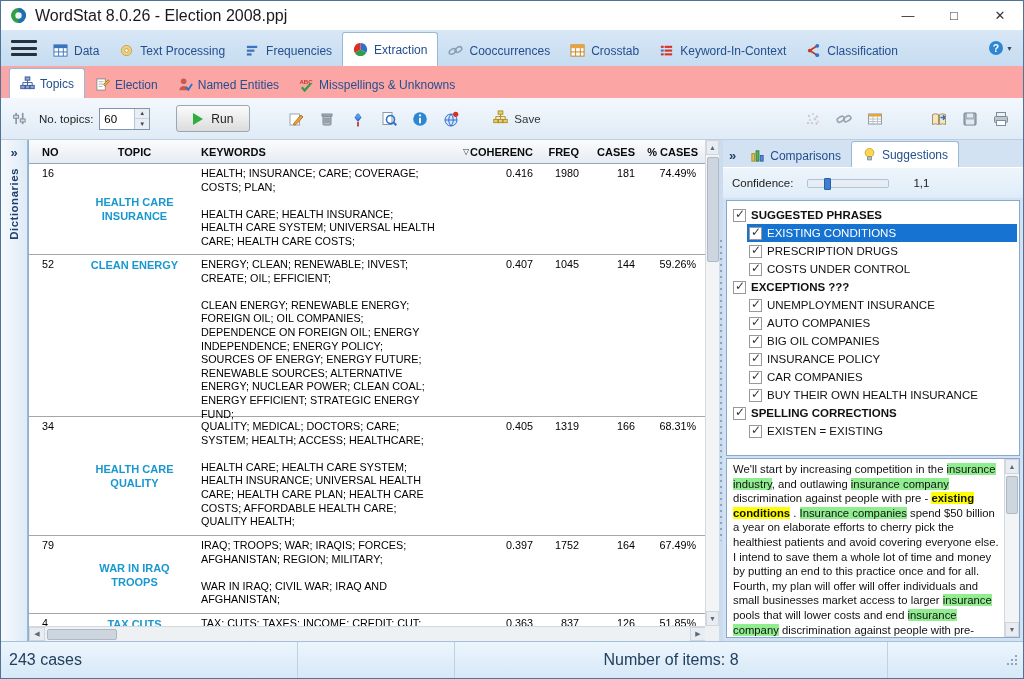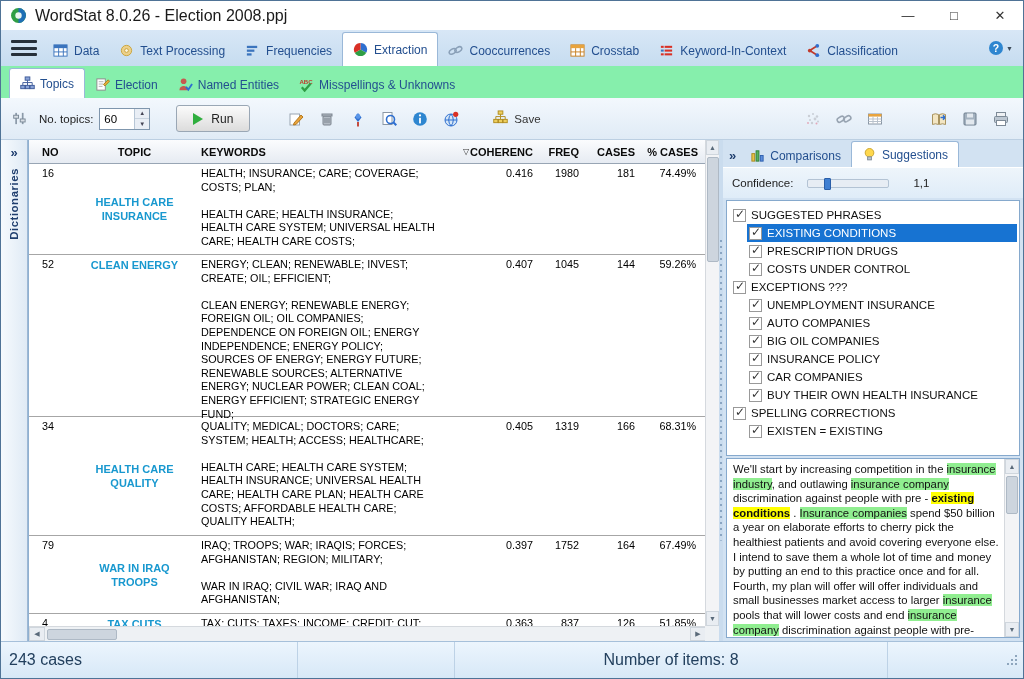--- a/index.html
+++ b/index.html
@@ -18,21 +18,21 @@
   .main-tab-bar { height:36px; background:linear-gradient(#d8e7f6,#c6dcf0); display:flex; align-items:flex-end; flex:0 0 auto; padding-left:4px; }
   .hamburger { align-self:center; width:26px; height:16px; margin:0 6px 0 6px; display:flex; flex-direction:column; justify-content:space-between; }
   .hamburger i { display:block; height:3px; background:#26303a; border-radius:1px; }
   .tabs { display:flex; align-items:flex-end; }
   .mtab { display:flex; align-items:center; gap:6px; padding:0 10px; font-size:12px; color:#234f8f; height:31px; white-space:nowrap; }
   .mtab.active { background:#fff; border:1px solid #9ab8d8; border-bottom:none; border-radius:3px 3px 0 0; height:34px; }
   .help-btn { margin-left:auto; margin-right:10px; align-self:center; display:flex; align-items:center; gap:2px; }
   .drop-caret { font-size:7px; color:#3a4a5a; }
 
   
-  .sub-tab-bar { height:32px; background:#86efac; display:flex; align-items:flex-end; padding-left:8px; flex:0 0 auto; }
+  .sub-tab-bar { height:32px; background:#fca5a5; display:flex; align-items:flex-end; padding-left:8px; flex:0 0 auto; }
   .stab { display:flex; align-items:center; gap:5px; padding:0 10px; font-size:12px; color:#234f8f; height:27px; white-space:nowrap; }
   .stab.active { background:#fff; border:1px solid #9ab8d8; border-bottom:none; border-radius:3px 3px 0 0; height:30px; }
 
   
   .toolbar { height:42px; background:linear-gradient(#f3f8fd,#e0ebf6); display:flex; align-items:center; padding:0 8px; flex:0 0 auto; border-bottom:1px solid #bccfe2; }
   .tb-icon { width:20px; height:20px; display:flex; align-items:center; justify-content:center; }
   .tb-label { font-size:11.5px; color:#222; margin:0 6px 0 10px; }
   .spinner { display:flex; border:1px solid #7f96ad; background:#fff; height:22px; }
   .spinner input { width:34px; border:none; outline:none; font-size:11.5px; padding-left:4px; font-family:inherit; }
   .spin-btns { width:15px; display:flex; flex-direction:column; border-left:1px solid #b7c6d6; }
@@ -91,21 +91,21 @@
   .rtab { display:flex; align-items:center; gap:5px; padding:0 10px; font-size:12px; color:#234f8f; height:23px; white-space:nowrap; }
   .rtab.active { background:#fff; border:1px solid #9ab8d8; border-bottom:none; border-radius:3px 3px 0 0; height:26px; }
   .conf-row { height:31px; background:linear-gradient(#eef5fb,#dfecf8); display:flex; align-items:center; padding:0 9px; border-top:1px solid #fff; flex:0 0 auto; }
   .conf-label { font-size:11.5px; color:#222; }
   .slider { width:82px; height:9px; background:#e7edf4; border:1px solid #b3c3d4; margin-left:14px; position:relative; border-radius:2px; }
   .slider-thumb { position:absolute; left:16px; top:-2px; width:7px; height:12px; background:#3f7fd2; border:1px solid #2a5ea8; border-radius:1px; }
   .conf-val { font-size:11.5px; color:#222; margin-left:24px; }
 
   .sugg-list { margin:2px 3px; border:1px solid #86a9cd; background:#fff; height:256px; overflow:hidden; padding:5px 2px 2px; flex:0 0 auto; }
   .sitem { display:flex; align-items:center; gap:5px; height:18px; font-size:11.5px; color:#111; padding:0 2px; }
-  .sitem.l0 { margin-left:2px; font-weight:normal; }
+  .sitem.l0 { margin-left:2px; font-weight:bold; }
   .sitem.l1 { margin-left:18px; }
   .sitem.selected { background:#1773d2; color:#fff; }
   .cb { width:13px; height:13px; background:#fff; border:1px solid #999; flex:0 0 auto; position:relative; }
   .cb.checked::after { content:"✓"; position:absolute; left:1px; top:-3px; font-size:12px; color:#333; }
 
   .text-panel { margin:0 3px 3px; border:1px solid #86a9cd; background:#fff; flex:1; position:relative; overflow:hidden; }
   .text-content { position:absolute; left:0; top:0; right:16px; bottom:0; padding:3px 4px 3px 6px; font-size:11.3px; line-height:14.6px; color:#111; overflow:hidden; }
   .text-content p + p { margin-top:0; }
   .hl-g { background:#90ee90; }
   .hl-y { background:#ffff00; font-weight:bold; }

